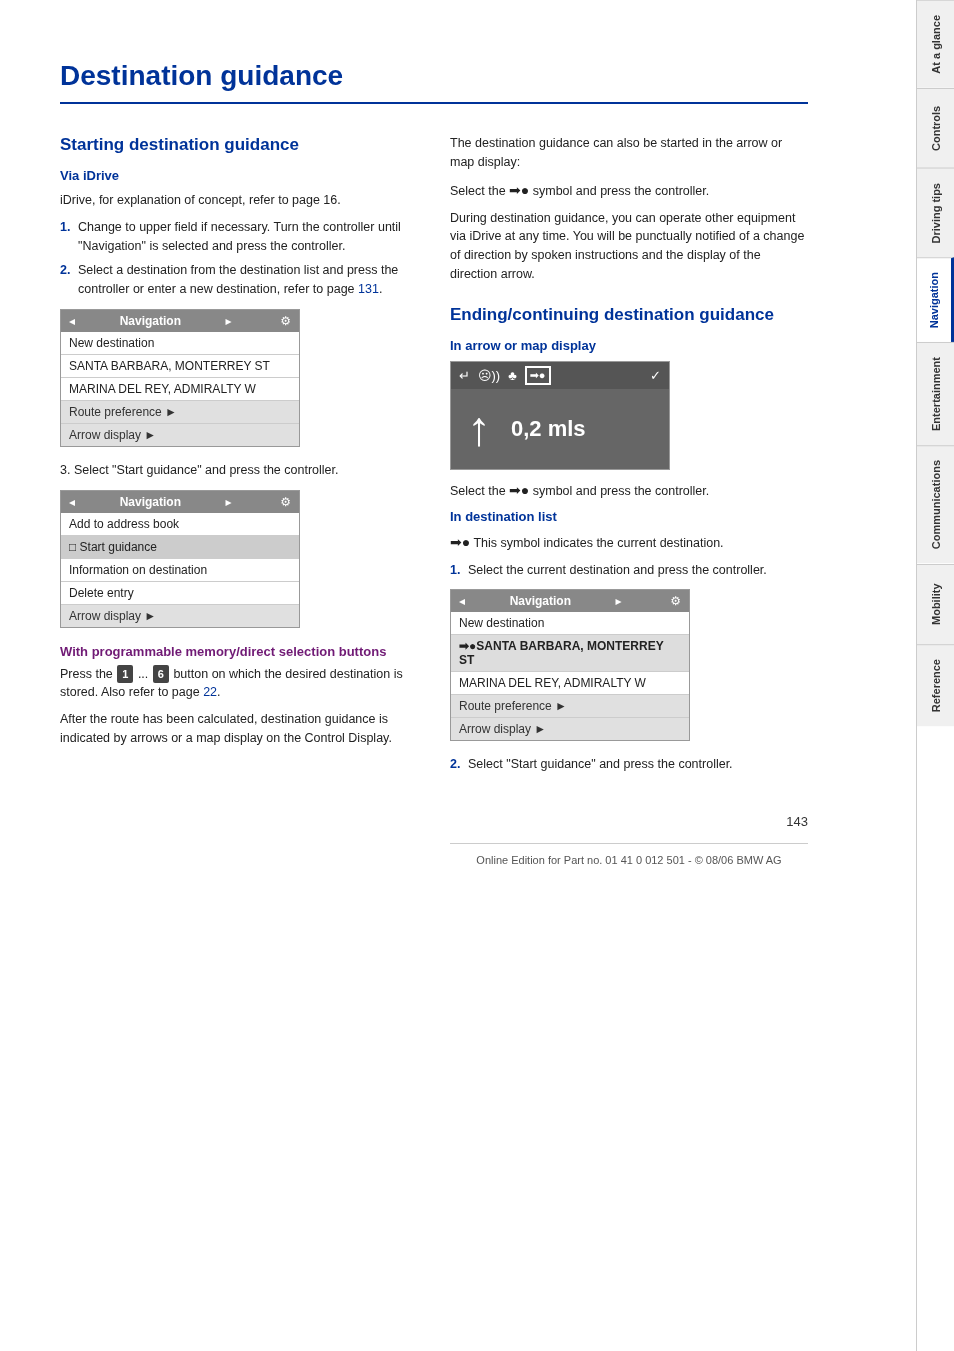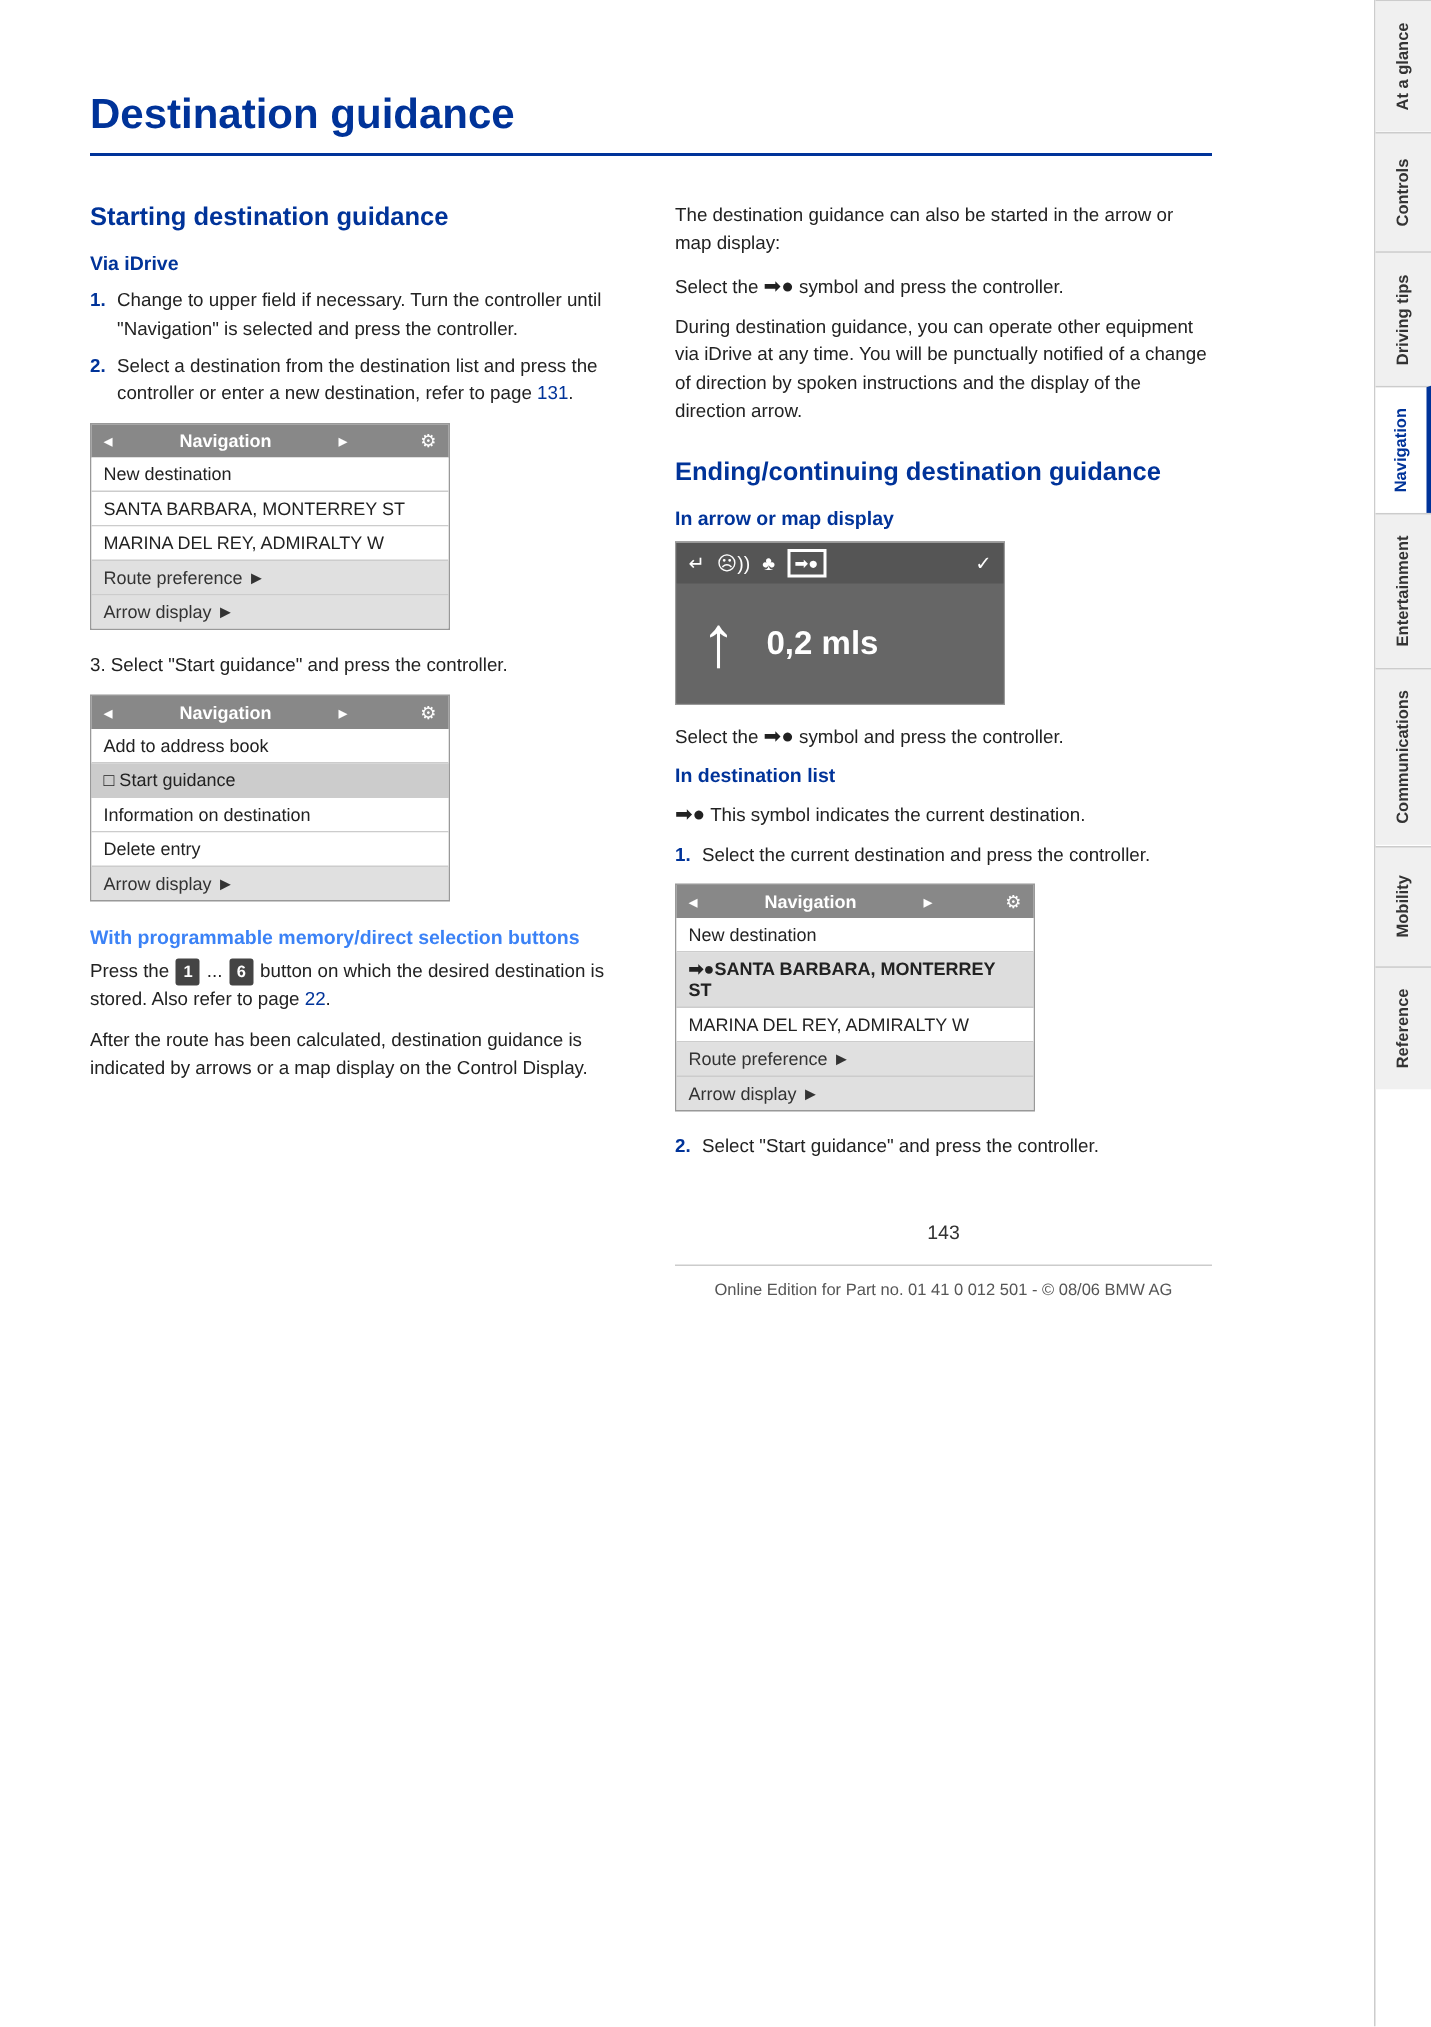--- a/index.html
+++ b/index.html
@@ -162,21 +162,21 @@
     }
     .step-text {
       font-size: 12.5px;
       color: #222;
       margin-bottom: 10px;
       line-height: 1.5;
     }
     .with-prog-title {
       font-size: 13px;
       font-weight: bold;
-      color: #3b82f6;
+      color: #701a75;
       margin-top: 16px;
       margin-bottom: 6px;
     }
     .button-inline {
       display: inline-block;
       background: #444;
       color: #fff;
       font-size: 11px;
       font-weight: bold;
       padding: 1px 5px;
@@ -238,21 +238,21 @@
       text-align: center;
       font-size: 11px;
       color: #555;
       margin-top: 14px;
       padding-top: 10px;
       border-top: 1px solid #ccc;
     }
     .page-number {
       font-size: 13px;
       color: #333;
-      text-align: center;
+      text-align: right;
       margin-bottom: 4px;
     }
     .nav-box-second {
       border: 1px solid #999;
       background: #f5f5f5;
       margin-bottom: 14px;
       width: 240px;
       font-size: 12px;
     }
   </style>
@@ -264,20 +264,23 @@
 
     <h1 class="page-title">Destination guidance</h1>
 
     <div class="two-col">
 
       <div class="col-left">
         <h2 class="section-title">Starting destination guidance</h2>
 
         <h3 class="subsection-title">Via iDrive</h3>
 
+        <p class="body-text">
+          <span>iDrive, for explanation of concept, refer to page 16.</span>
+        </p>
 
         <ol class="numbered-list">
           <li>
             <span>Change to upper field if necessary. Turn the controller until "Navigation" is selected and press the controller.</span>
           </li>
           <li>
             <span>Select a destination from the destination list and press the controller or enter a new destination, refer to page </span><a class="link-ref">131</a><span>.</span>
           </li>
         </ol>
 

